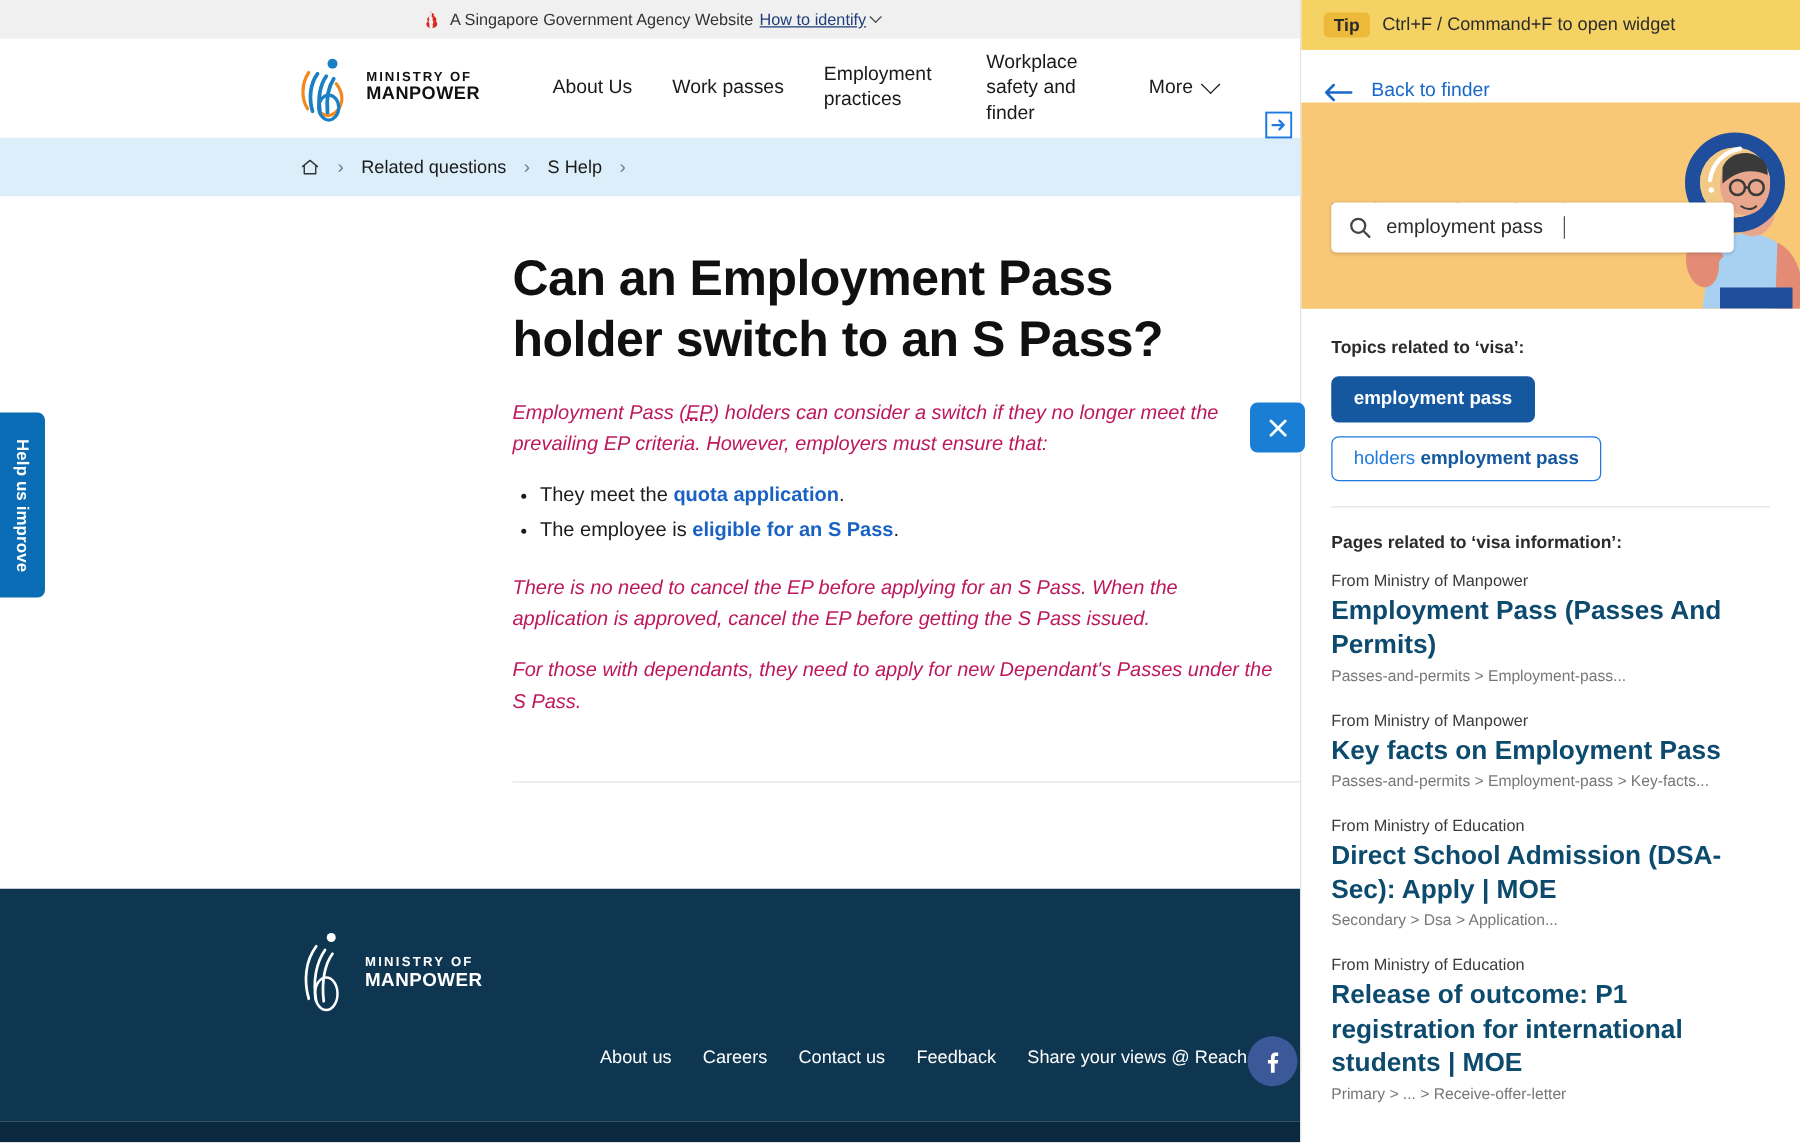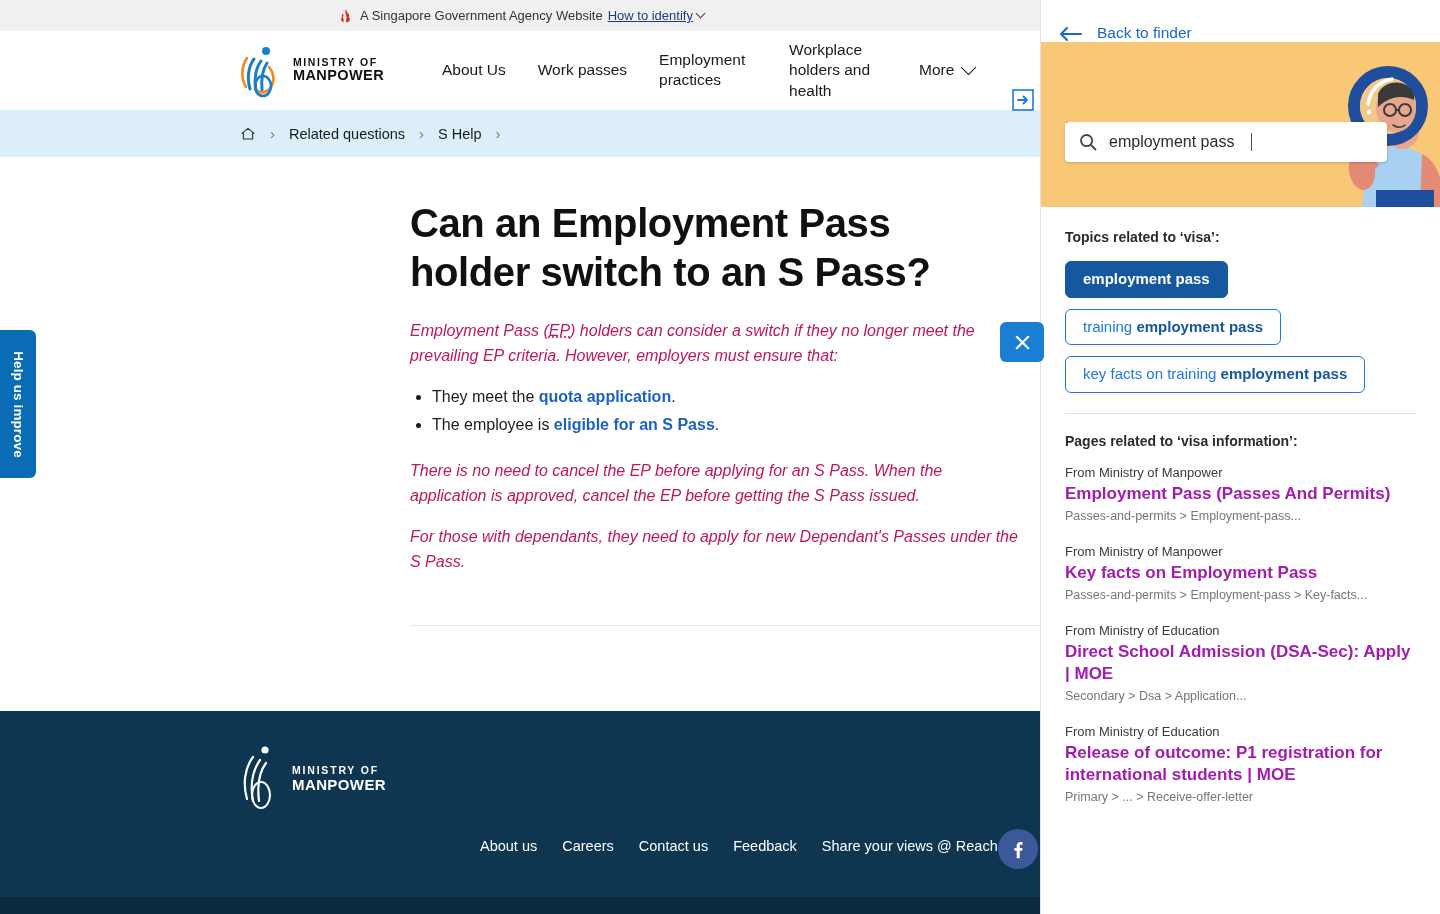--- a/index.html
+++ b/index.html
@@ -187,21 +187,21 @@
     line-height:1.1; white-space:nowrap;
   }
   .chip.active { background:#1558a0; color:#fff; font-weight:700; border:1px solid #1558a0;}
   .chip.plain { background:#fff; color:#1f79e0; border:1px solid #1f79e0; }
   .chip.plain b { color:#1558a0; font-weight:700; }
   .divider { border:0;border-top:1px solid #e2e2e2; margin:20px 0 19px 0; }
 
   .result { margin-bottom: 21px; }
   .result .from { font-size:13px; color:#3b3b3b; margin-bottom:3px; }
   .result .title {
-    font-size:17px; font-weight:700; color:#a21caf; line-height:1.3;
+    font-size:21px; font-weight:700; color:#0c4a6e; line-height:1.3;
     cursor:pointer; margin-bottom:4px;
   }
   .result .crumb { font-size:12.5px; color:#777; }
 </style>
 </head>
 <body>
 
 <div id="root">
 
   <div id="site">
@@ -233,21 +233,21 @@
         </span>
         <span class="logo-text">
           <div class="l1">MINISTRY OF</div>
           <div class="l2">MANPOWER</div>
         </span>
       </div>
       <div class="nav">
         <div class="nav-item">About Us</div>
         <div class="nav-item">Work passes</div>
         <div class="nav-item">Employment practices</div>
-        <div class="nav-item">Workplace holders and health</div>
+        <div class="nav-item">Workplace safety and finder</div>
         <div class="nav-item more">
           <span>More</span>
           <span class="chev"></span>
         </div>
       </div>
       <span class="login-icon">
         <svg viewBox="0 0 22 22" width="22" height="22">
           <rect x="1" y="1" width="20" height="20" fill="none" stroke="#1f79e0" stroke-width="1.6"></rect>
           <path d="M6 11h9M11.5 7.5L15 11l-3.5 3.5" stroke="#1f79e0" stroke-width="1.8" fill="none" stroke-linecap="round" stroke-linejoin="round"></path>
         </svg>
@@ -318,20 +318,24 @@
   </div>
 
   <div class="close-btn">
     <svg viewBox="0 0 20 20">
         <path d="M4 4l12 12M16 4L4 16" stroke="#fff" stroke-width="2.3" stroke-linecap="round"></path>
       </svg>
   </div>
 
   <div id="panel">
 
+    <div class="tip-bar">
+      <span class="tip-badge">Tip</span>
+      <span class="tip-text">Ctrl+F / Command+F to open widget</span>
+    </div>
 
     <div class="back-bar">
       <span class="back-arrow">
         <svg viewBox="0 0 24 16" width="24" height="16">
             <path d="M22 8H2M8 2L2 8l6 6" stroke="#1967c8" stroke-width="2" fill="none" stroke-linecap="round" stroke-linejoin="round"></path>
           </svg>
       </span>
       <span class="lbl">Back to finder</span>
     </div>
 
@@ -375,22 +379,21 @@
         </span>
         <span class="val">employment pass</span>
           <span class="caret-bar"></span>
       </div>
     </div>
 
     <div class="panel-body">
       <div class="sec-title">Topics related to ‘visa’:</div>
       <div class="chips">
         <div class="chip active"><span>employment pass</span></div>
-        <div class="chip plain"><span>training </span><b>employment pass</b></div>
-        <div class="chip plain"><span>key facts on training </span><b>employment pass</b></div>
+        <div class="chip plain"><span>holders </span><b>employment pass</b></div>
       </div>
 
       <hr class="divider">
 
       <div class="sec-title">Pages related to ‘visa information’:</div>
 
       <div class="result">
         <div class="from">From Ministry of Manpower</div>
         <div class="title">Employment Pass (Passes And Permits)</div>
         <div class="crumb">Passes-and-permits &gt; Employment-pass...</div>

